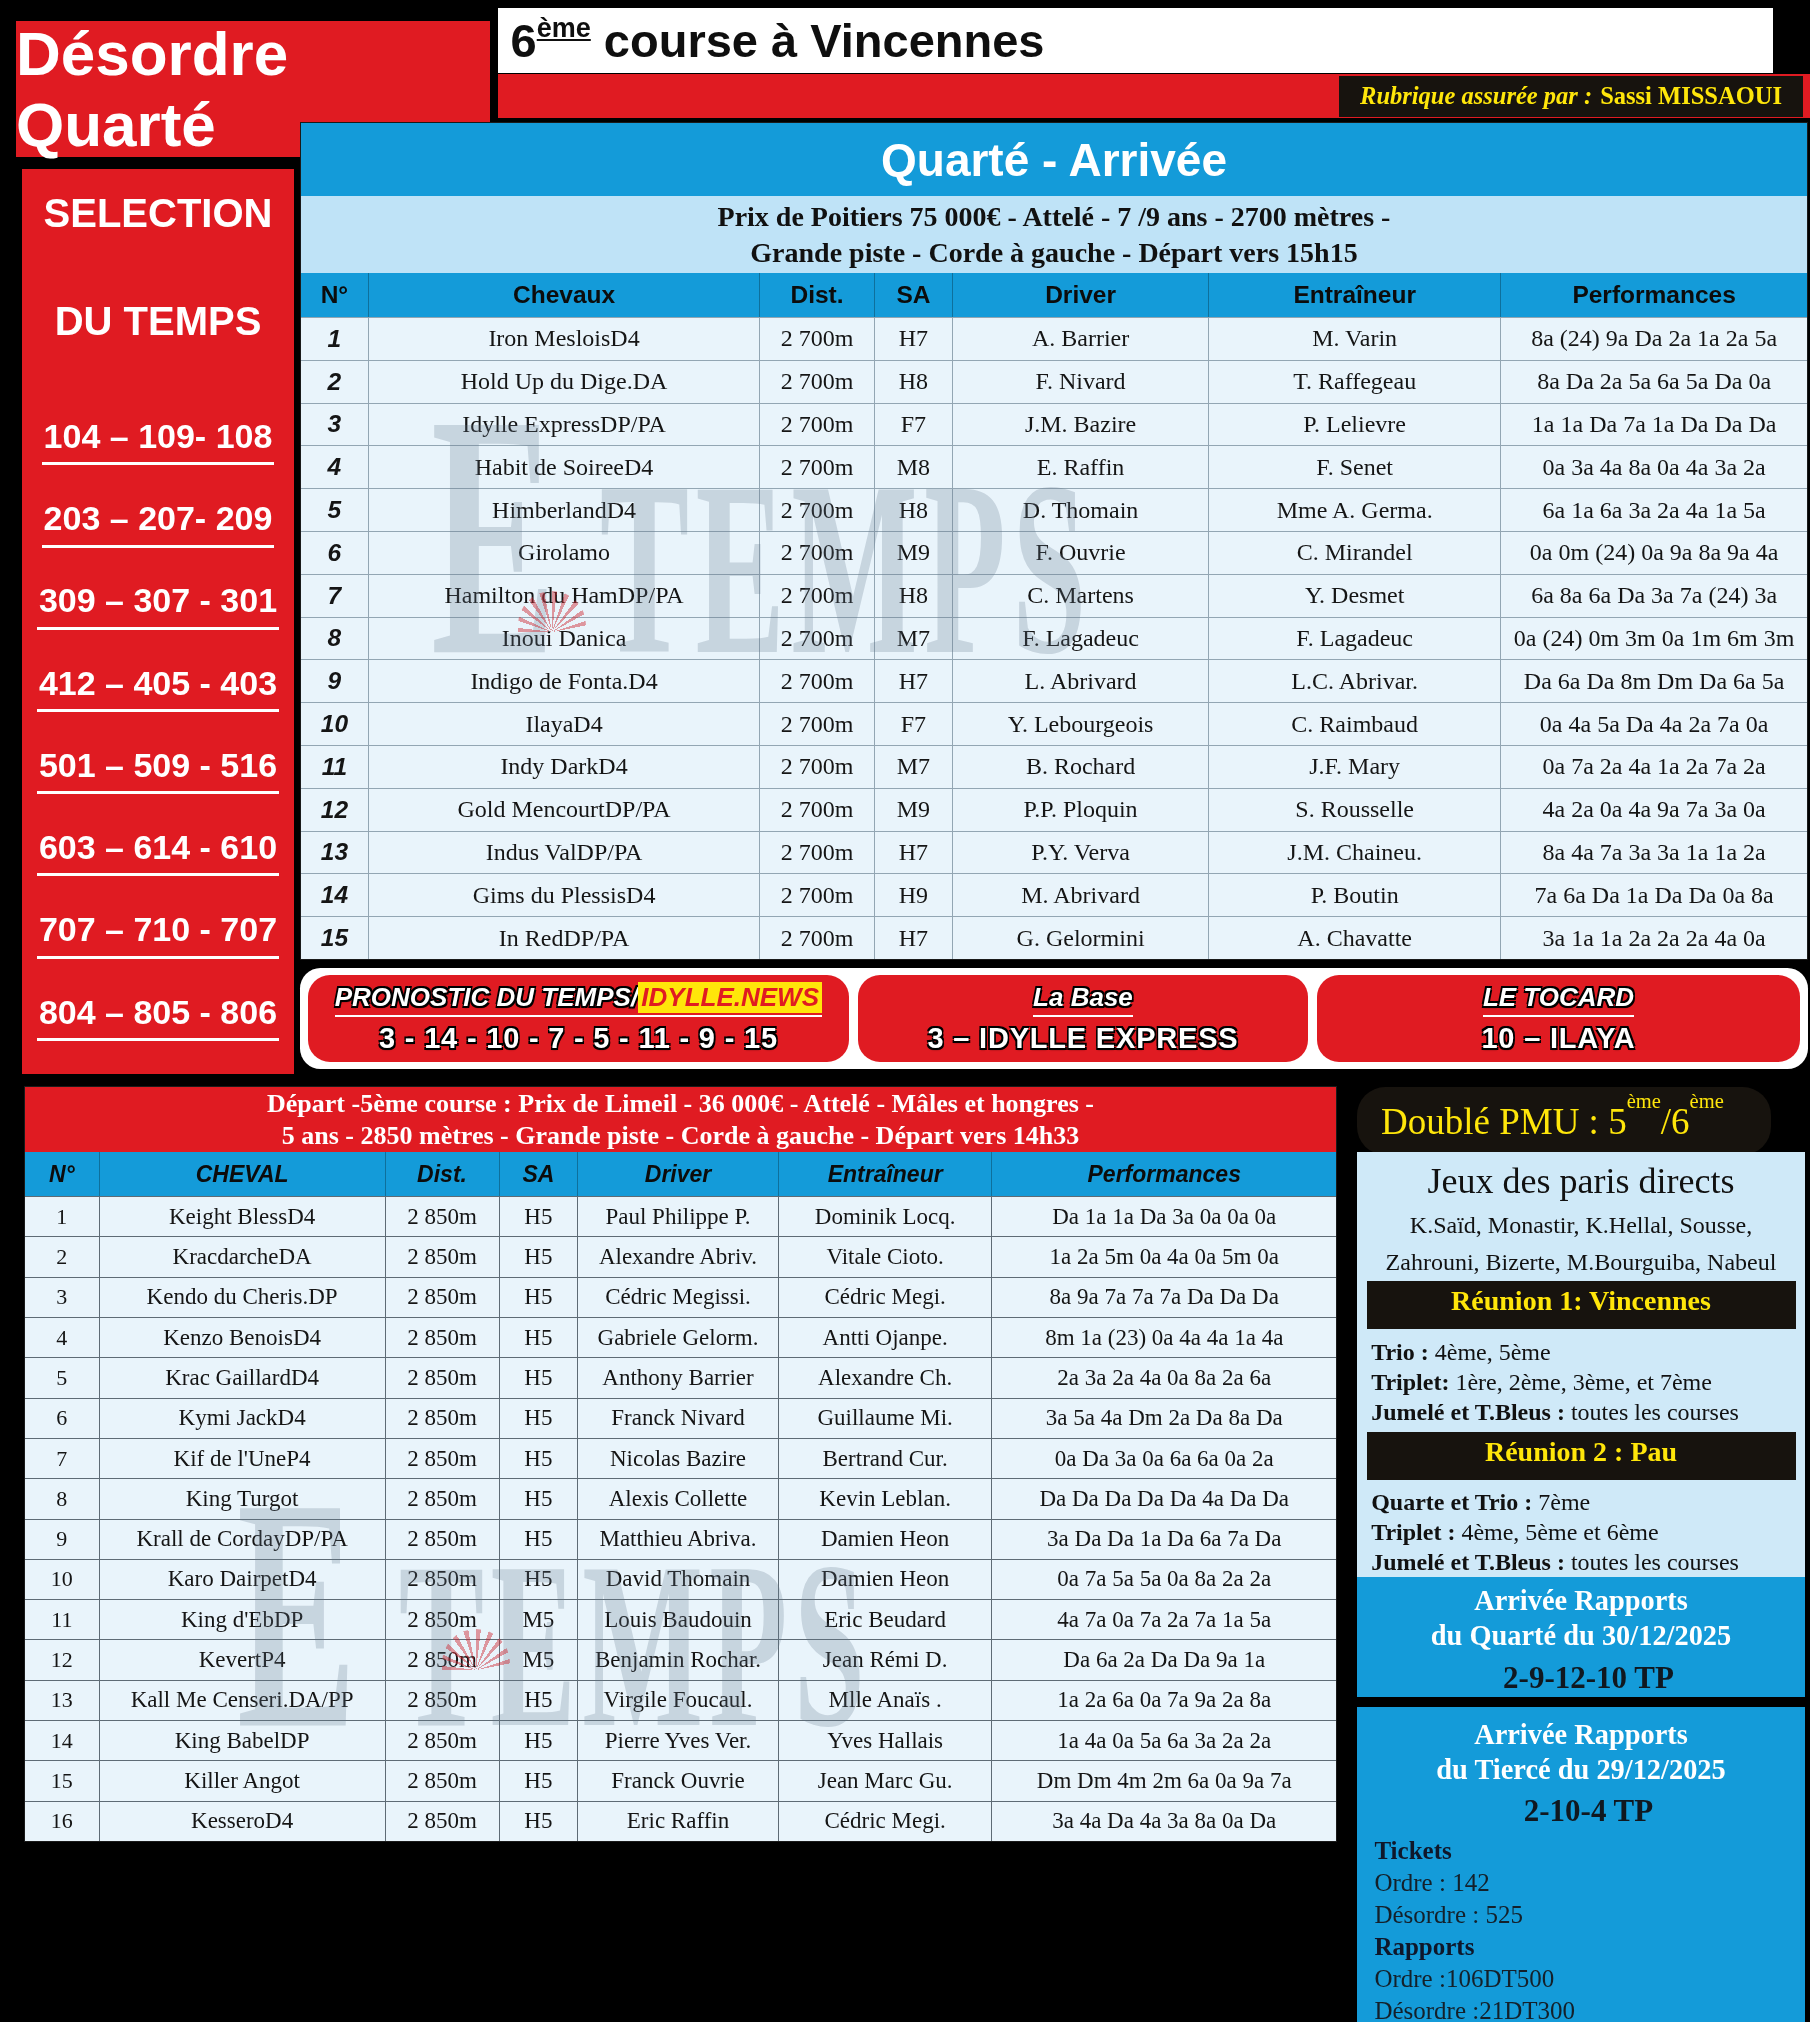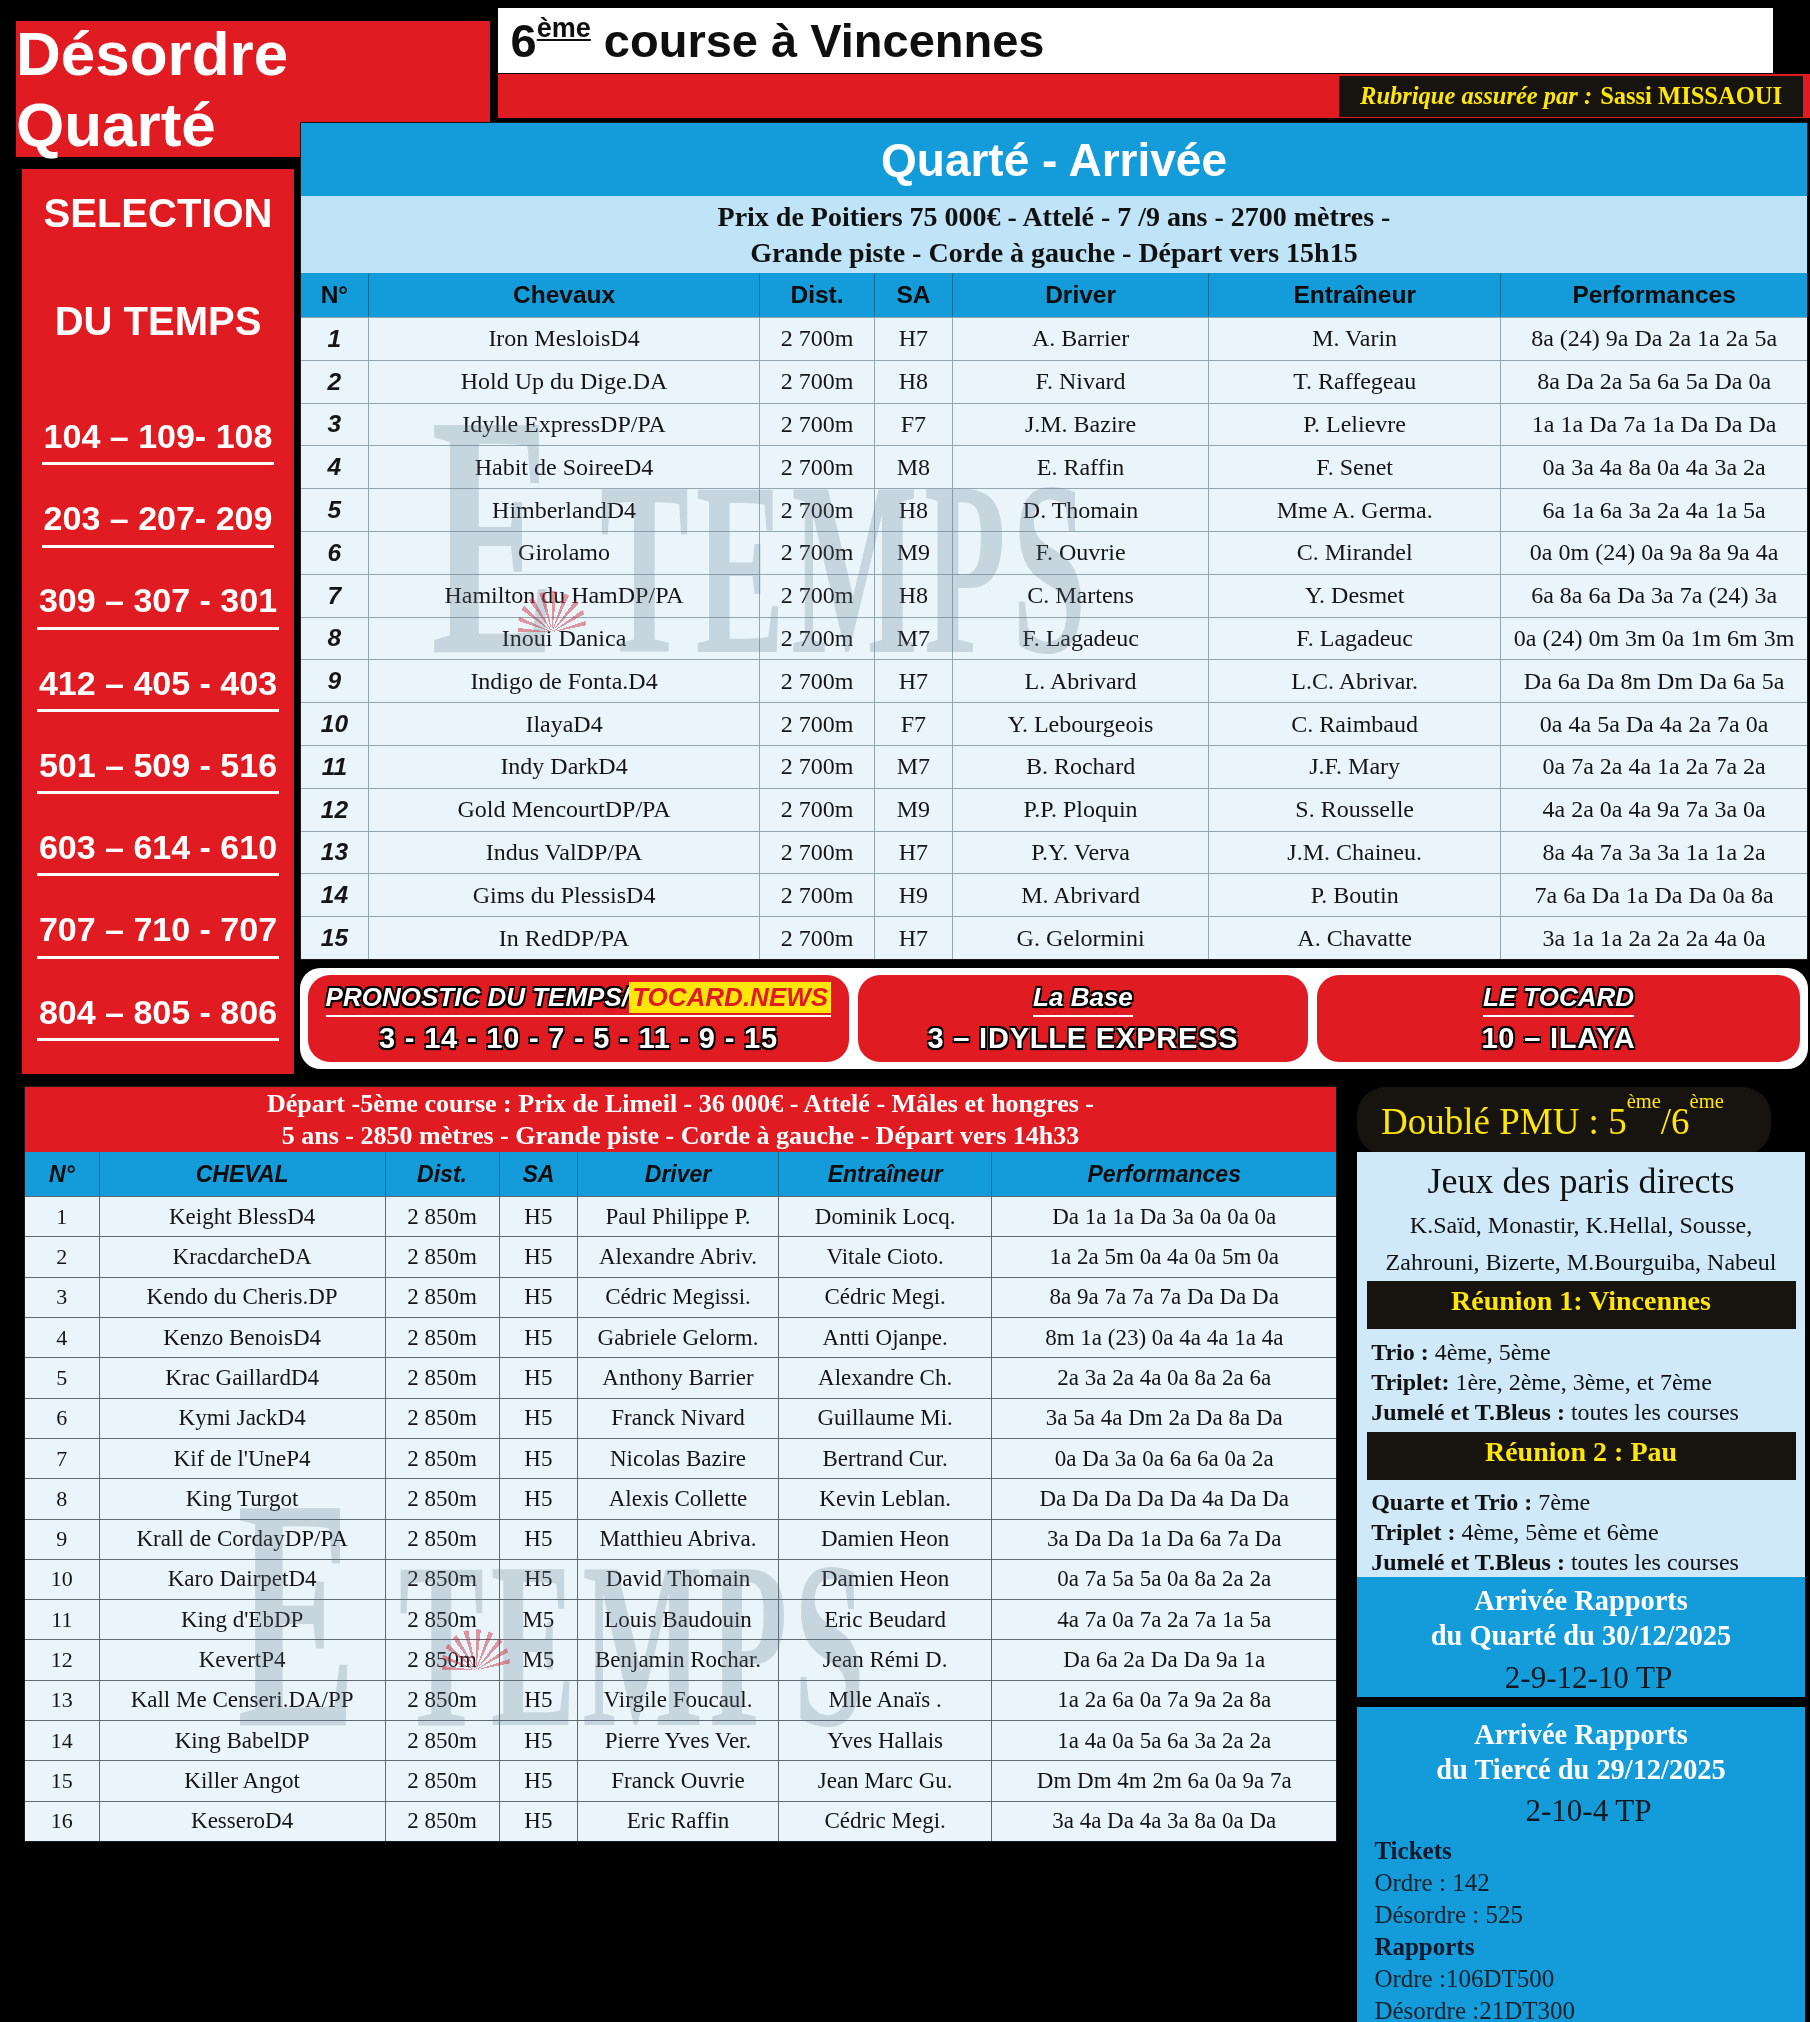--- a/index.html
+++ b/index.html
@@ -91,21 +91,21 @@
          padding:6.3px 9.5px;display:flex;flex-direction:column;}
   .panel-title{text-align:center;font-size:36px;margin-top:1.6px;}
   .panel-line{text-align:center;font-size:24px;margin-top:10.3px;white-space:nowrap;}
   .black-bar{background:#17130e;color:var(--yellow);font-weight:bold;font-size:28px;text-align:center;
              height:48px;line-height:39px;margin-top:5px;flex:none;}
   .details{margin-top:7.1px;}
   .detail{font-size:24px;line-height:30px;padding-left:4.7px;}
   .rapA{left:1357px;top:1577px;width:448px;height:120px;background:var(--blue);text-align:center;
         box-sizing:border-box;padding-top:6.3px;}
   .rap-line{color:#fff;font-weight:bold;font-size:28.4px;line-height:35px;}
-  .rap-res{color:#101820;font-weight:normal;font-size:31px;margin-top:6.3px;margin-left:15px;}
+  .rap-res{color:#101820;font-weight:bold;font-size:31px;margin-top:6.3px;margin-left:15px;}
   .rapB{left:1357px;top:1707px;width:448px;height:316px;background:var(--blue);box-sizing:border-box;
         padding-top:9.5px;text-align:center;}
   .tickets{text-align:left;padding-left:17.4px;margin-top:6.3px;font-size:25px;line-height:32px;color:#14202a;}
   .tk-head{color:#0f172a;font-weight:bold;}
 
   
   .watermark{color:rgba(100,118,138,.25);font-weight:bold;z-index:6;pointer-events:none;white-space:nowrap;
              transform:scaleY(1.85);transform-origin:top left;letter-spacing:6.3px;}
   .wm1{left:431px;top:336px;font-size:134px;}
   .wm2{left:237px;top:1422px;font-size:128px;}
@@ -322,21 +322,21 @@
           <div class="tcell w-trainer">A. Chavatte</div>
           <div class="tcell w-perf">3a 1a 1a 2a 2a 2a 4a 0a</div>
         </div>
       </div>
   </div>
 
   <div class="abs prono">
     <div class="pill pill1">
       <div class="pill-title outline">
         <span>PRONOSTIC DU TEMPS/</span>
-        <span class="hl">TOCARD.NEWS</span>
+        <span class="hl">IDYLLE.NEWS</span>
       </div>
       <div class="pill-nums outline">3 - 14 - 10 - 7 - 5 - 11 - 9 - 15</div>
     </div>
     <div class="pill pill2">
       <div class="pill-title outline">La Base</div>
       <div class="pill-nums outline">3 – IDYLLE EXPRESS</div>
     </div>
     <div class="pill pill3">
       <div class="pill-title outline">LE TOCARD</div>
       <div class="pill-nums outline">10 – ILAYA</div>

